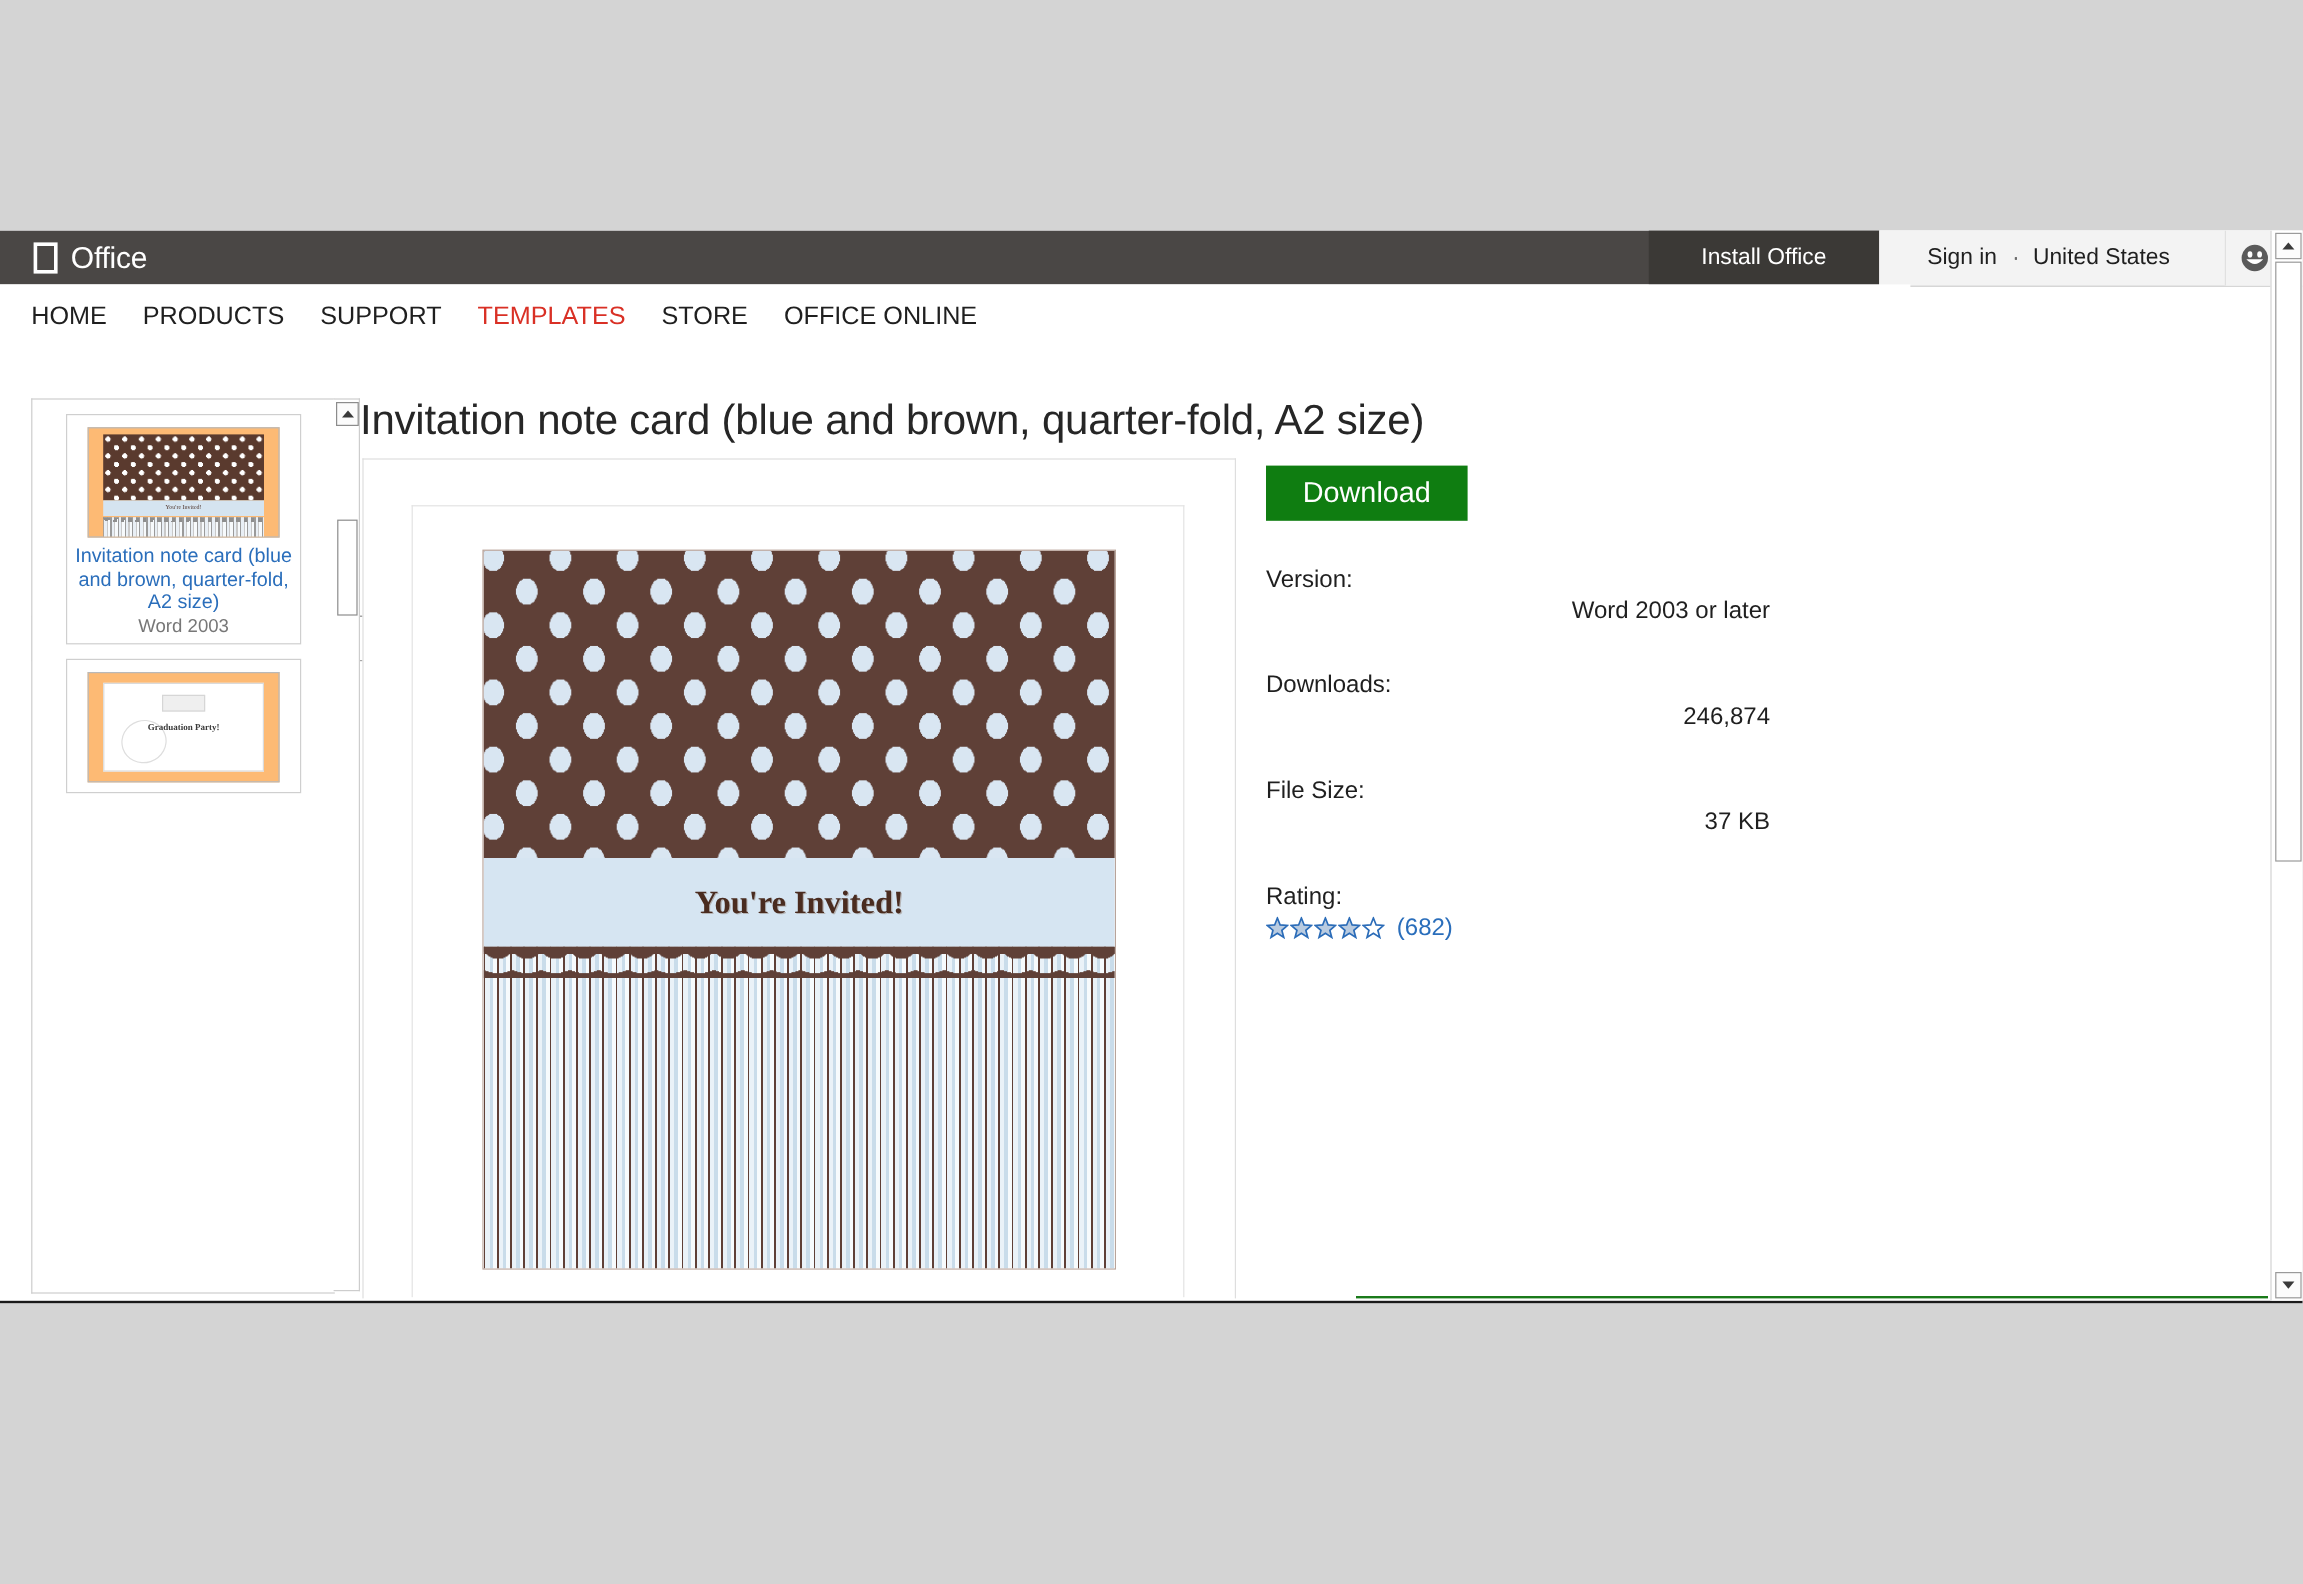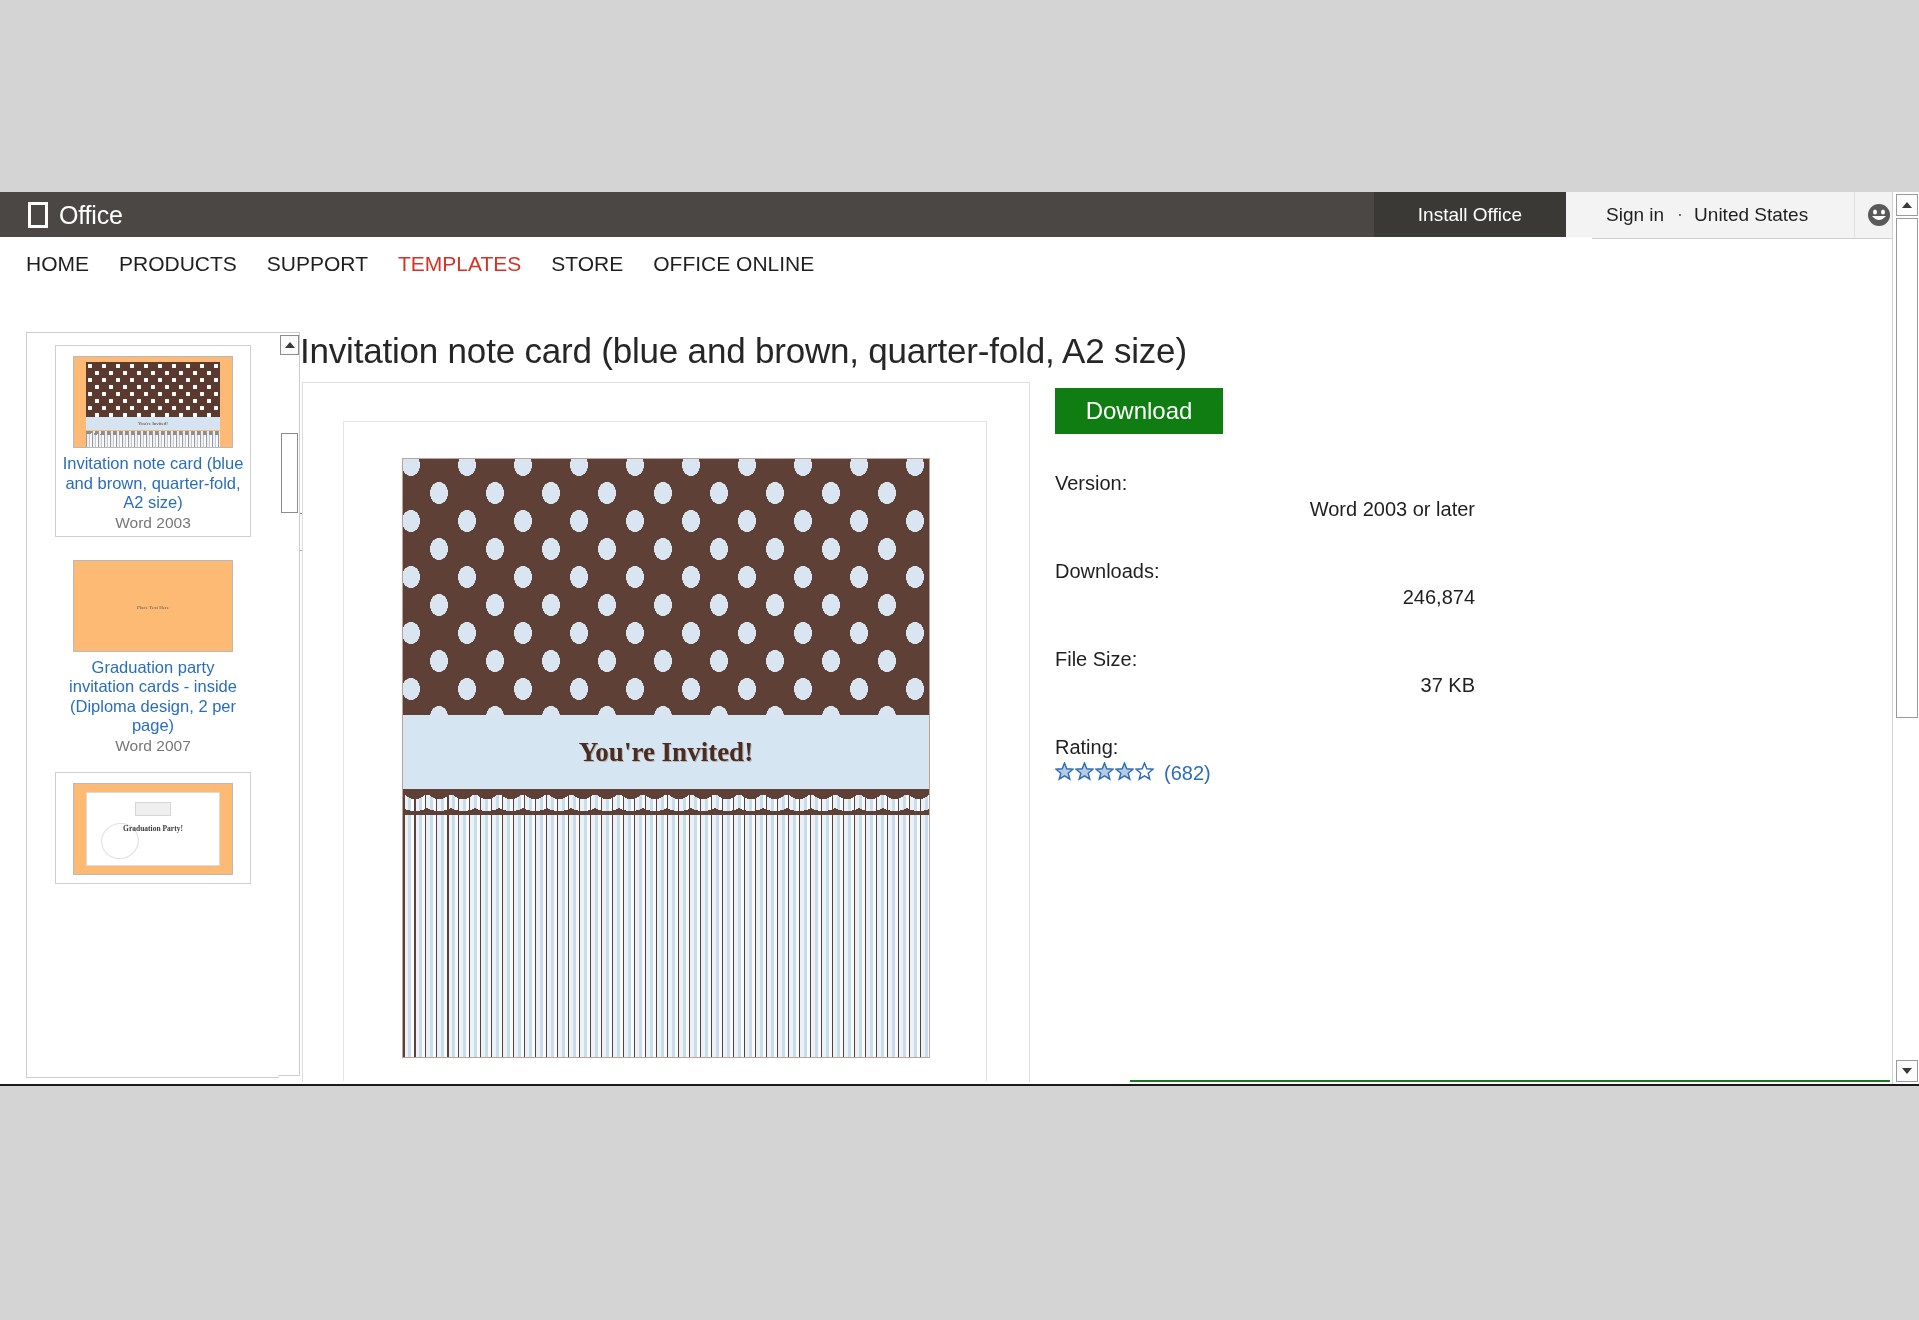--- a/index.html
+++ b/index.html
@@ -404,21 +404,21 @@
     font-size: 24px;
     font-family: "Liberation Sans", sans-serif;
     cursor: pointer;
     display:flex; align-items:center; justify-content:center;
     padding:0;
   }
   .meta-block { margin-top: 36px; }
   .meta-label { font-size: 20px; color: #1f1f1f; line-height: 26px; }
   .meta-value { font-size: 20px; color: #1f1f1f; line-height: 26px; text-align: right; }
   #rating-row {
-    display:flex; gap: 10px; margin-top: 2px;
+    display:flex; align-items:center; gap: 10px; margin-top: 2px;
   }
   .stars { display:flex; gap:1px; }
   .star { width: 19px; height: 19px; display:block; }
   #rating-count { color: #2a6ebb; font-size: 20px; cursor:pointer; }
 
   
   #vscroll {
     position: absolute;
     right: 0; top: 0;
     width: 27px; height: 892px;
@@ -515,27 +515,20 @@
       <div class="result-card">
         <div class="thumb-frame">
           <div class="mini-polka"></div>
           <div class="mini-band">You're Invited!</div>
           <div class="mini-stripe"></div>
         </div>
         <div class="result-title">Invitation note card (blue and brown, quarter-fold, A2 size)</div>
         <div class="result-ver">Word 2003</div>
       </div>
 
-      <div class="result-card noborder">
-        <div class="thumb-frame">
-          <div class="mini-plain-text">Place Text Here</div>
-        </div>
-        <div class="result-title">Graduation party invitation cards - inside (Diploma design, 2 per page)</div>
-        <div class="result-ver">Word 2007</div>
-      </div>
 
       <div class="result-card">
         <div class="thumb-frame">
           <div class="grad-inner">
             <div class="grad-diploma"></div>
             <div class="grad-swirl"></div>
             <div class="grad-text">Graduation Party!</div>
           </div>
         </div>
       </div>

